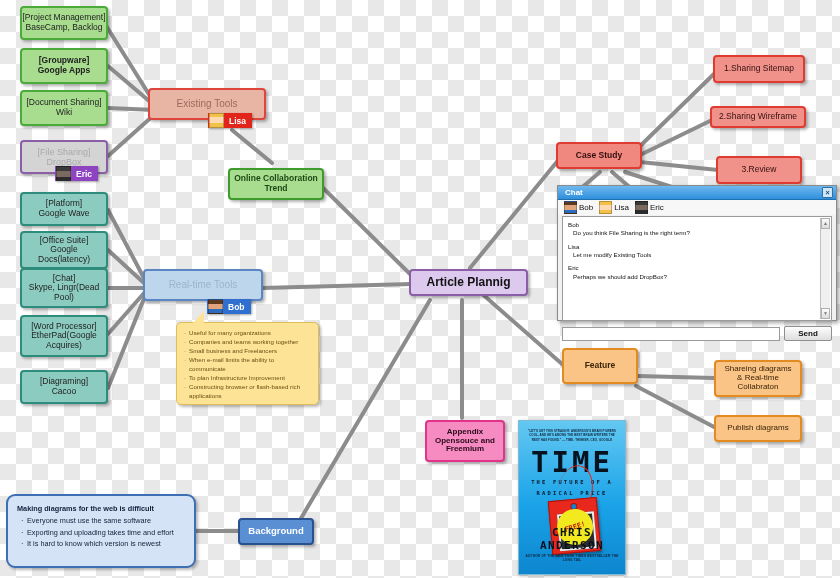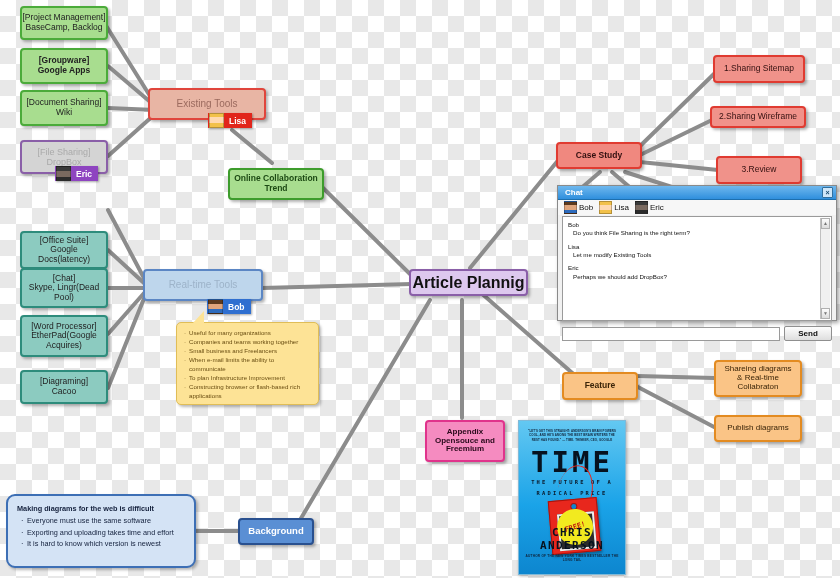--- a/index.html
+++ b/index.html
@@ -26,21 +26,21 @@
     border-radius:4px;line-height:1.12;
     box-shadow:2px 2px 3px rgba(0,0,0,0.30);
     white-space:pre-line;
   }
   .n-green{background:#a8dd8f;border:2px solid #4bab3a;color:#222;font-size:8.5px;}
   .n-teal{background:#8ccbc0;border:2px solid #2e8c7c;color:#222;font-size:8.5px;}
   .n-salmon{background:#e8b5a4;border:2px solid #e0453c;color:#9b6a5e;font-size:10px;}
   .n-gray{background:#d4d4d4;border:2px solid #8a5fa8;color:#aaa;font-size:9px;}
   .n-blue{background:#bed6ec;border:2px solid #5b86c4;color:#9db3c9;font-size:10px;}
   .n-greenbold{background:#a8dd8f;border:2px solid #3d9c2c;color:#1d4a14;font-size:8.5px;font-weight:bold;}
-  .n-purple{background:#ddc8ee;border:2px solid #8a5fa8;color:#111;font-size:16px;font-weight:bold;}
+  .n-purple{background:#ddc8ee;border:2px solid #8a5fa8;color:#111;font-size:12px;font-weight:bold;}
   .n-red{background:#f0887f;border:2px solid #e03b31;color:#331010;font-size:8.5px;font-weight:bold;}
   .n-redsub{background:#f0928a;border:2px solid #e03b31;color:#331010;font-size:8.5px;}
   .n-orange{background:#fac486;border:2px solid #e38b21;color:#3a2408;font-size:8.5px;font-weight:bold;}
   .n-orangesub{background:#fac486;border:2px solid #e38b21;color:#3a2408;font-size:8px;font-weight:normal;}
   .n-pink{background:#f58bc0;border:2px solid #e0338c;color:#2a0a1c;font-size:8px;font-weight:bold;}
   .n-bluebold{background:#5a8fd4;border:2px solid #29508f;color:#ffffff;font-size:9.5px;font-weight:bold;}
 
   .badge{
     position:absolute;display:flex;align-items:center;gap:2px;
     height:15px;padding:0 6px 0 1px;font-size:8.5px;font-weight:bold;color:#fff;
@@ -262,20 +262,24 @@
   </div>
 
   <div class="node n-blue" style="left:143px;top:269px;width:120px;height:32px;">
     <span>Real-time Tools</span>
   </div>
   <div class="badge bg-blue" style="left:207px;top:299px;">
     <span class="av av-bob"></span>
     <span class="nm">Bob</span>
   </div>
 
+  <div class="node n-teal" style="left:20px;top:192px;width:88px;height:34px;">
+    <span>[Platform]
+Google Wave</span>
+  </div>
   <div class="node n-teal" style="left:20px;top:231px;width:88px;height:38px;">
     <span>[Office Suite]
 Google
 Docs(latency)</span>
   </div>
   <div class="node n-teal" style="left:20px;top:268px;width:88px;height:40px;">
     <span>[Chat]
 Skype, Lingr(Dead
 Pool)</span>
   </div>
@@ -316,21 +320,21 @@
   <div class="node n-redsub" style="left:713px;top:55px;width:92px;height:28px;">
     <span>1.Sharing Sitemap</span>
   </div>
   <div class="node n-redsub" style="left:710px;top:106px;width:96px;height:22px;">
     <span>2.Sharing Wireframe</span>
   </div>
   <div class="node n-redsub" style="left:716px;top:156px;width:86px;height:28px;">
     <span>3.Review</span>
   </div>
 
-  <div class="node n-orange" style="left:562px;top:372px;width:76px;height:28px;">
+  <div class="node n-orange" style="left:562px;top:348px;width:76px;height:36px;">
     <span>Feature</span>
   </div>
   <div class="node n-orangesub" style="left:714px;top:360px;width:88px;height:37px;">
     <span>Shareing diagrams
 &amp; Real-time
 Collabraton</span>
   </div>
   <div class="node n-orangesub" style="left:714px;top:415px;width:88px;height:27px;">
     <span>Publish diagrams</span>
   </div>

